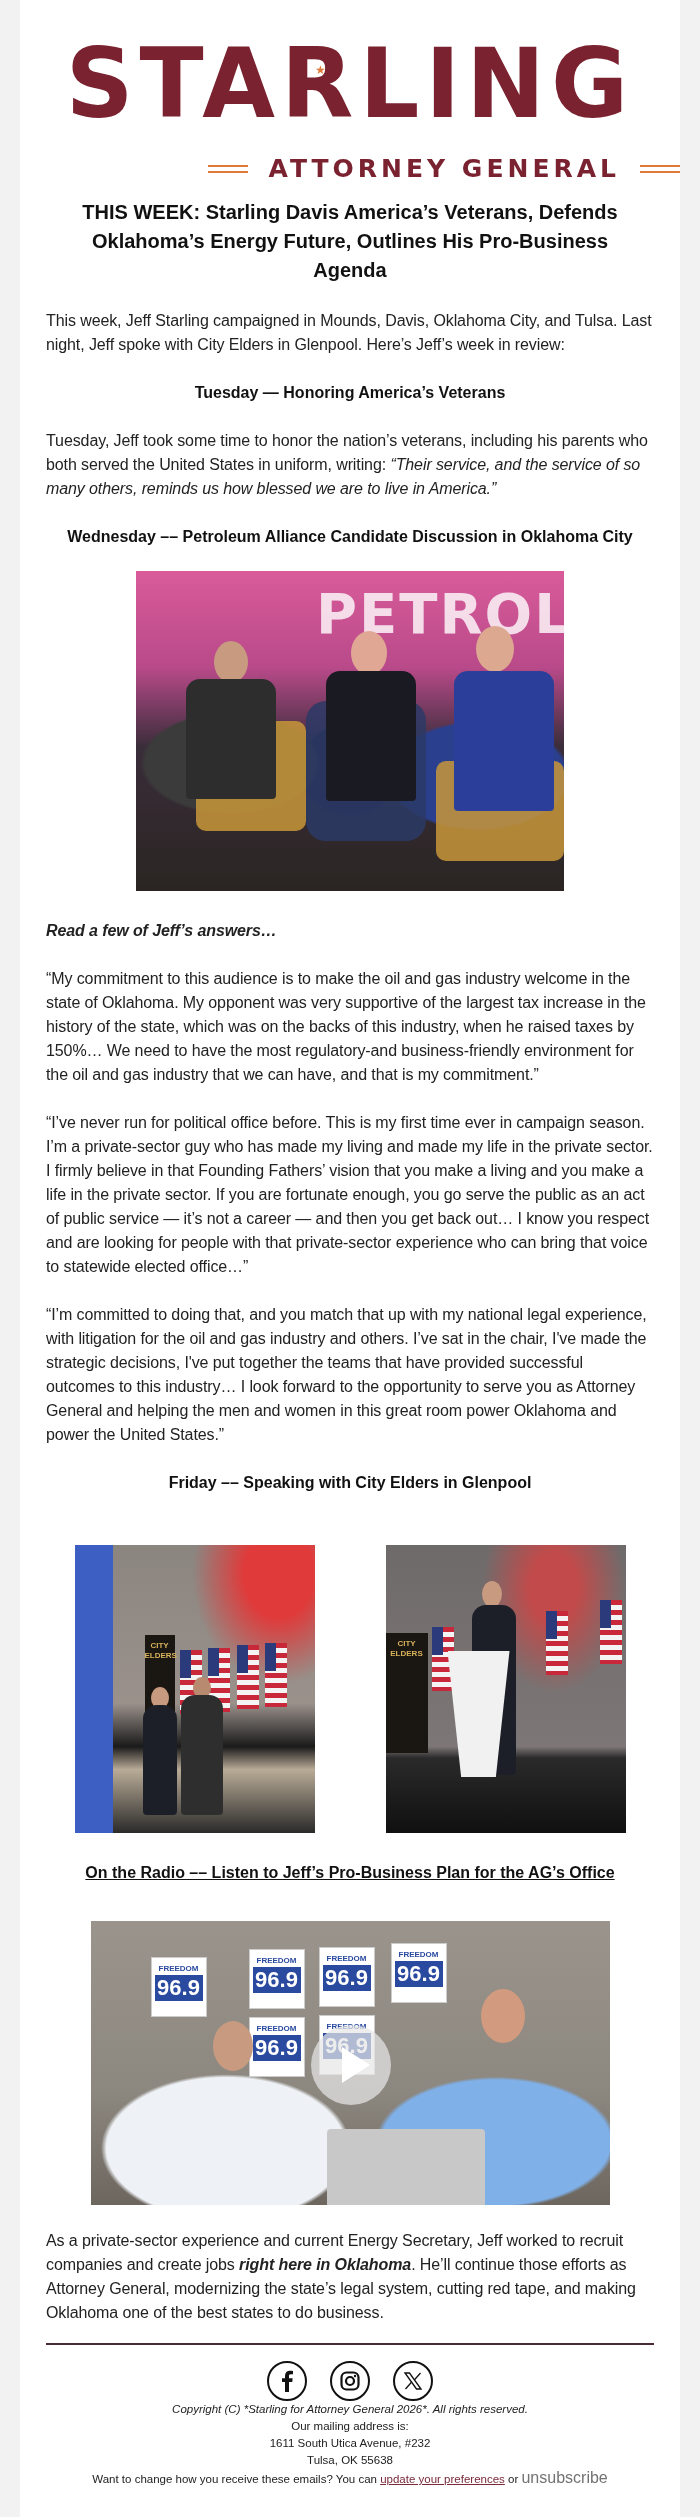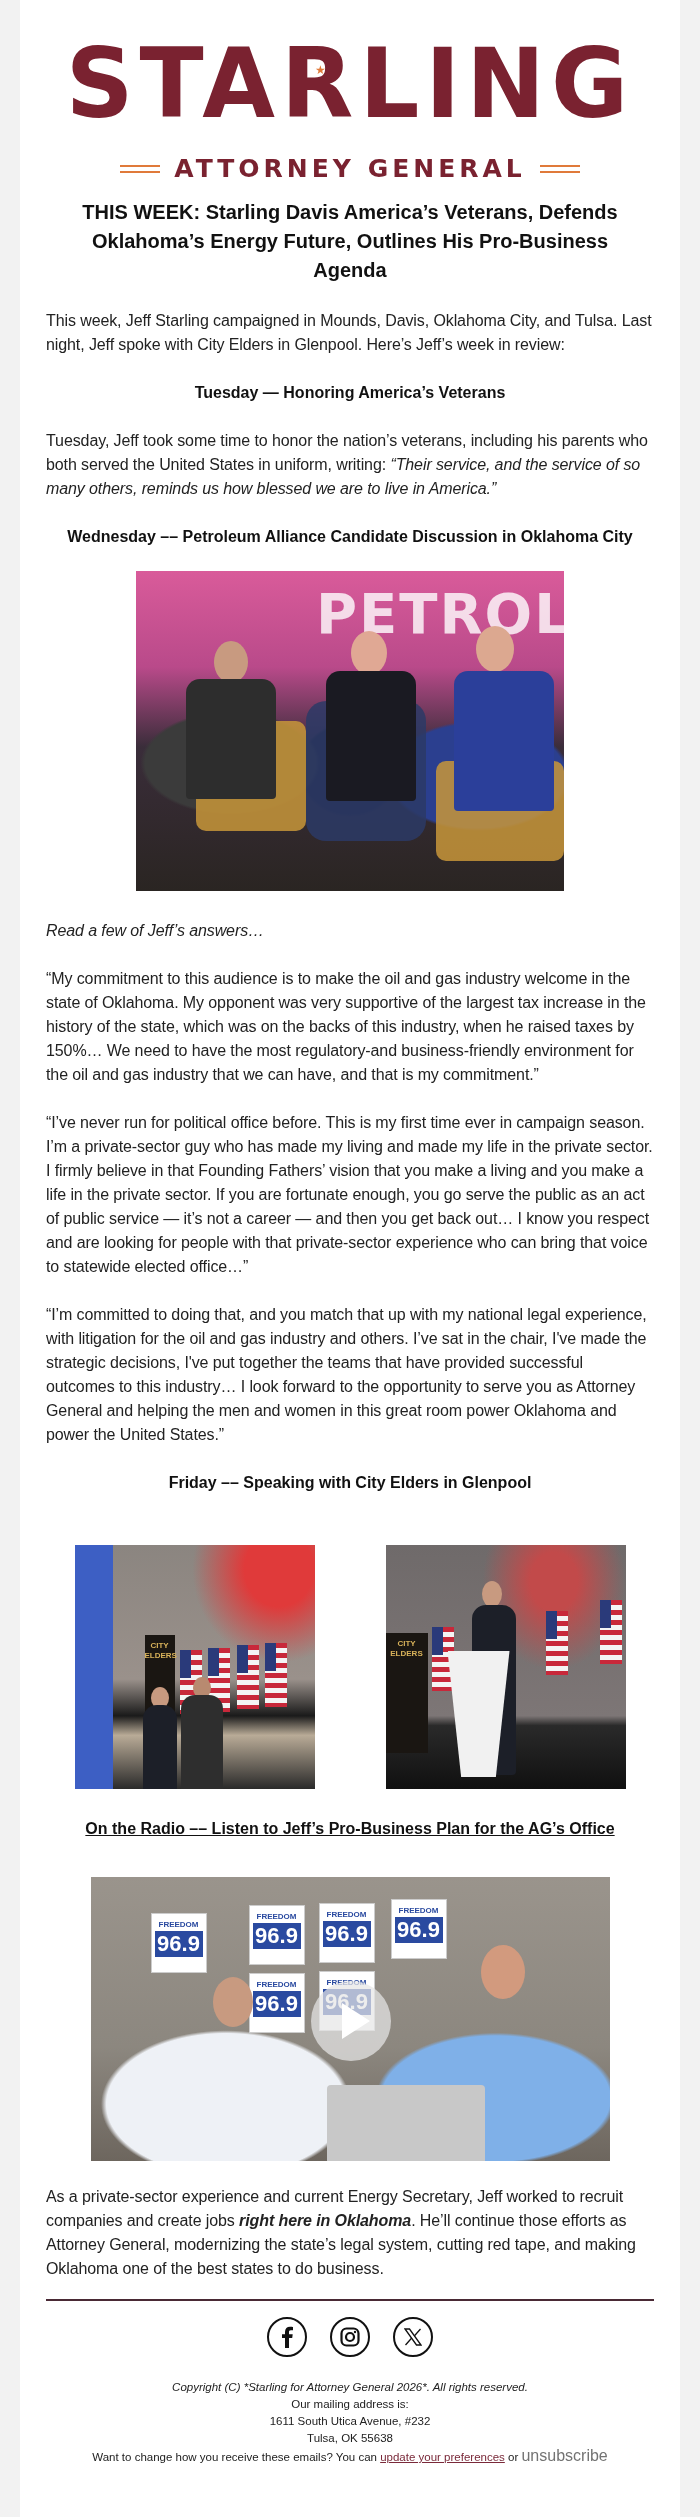--- a/index.html
+++ b/index.html
@@ -6,21 +6,21 @@
     html, body { width: 700px; background: #f2f2f2; }
     body { font-family: "Liberation Sans", sans-serif; color: #111; }
     .page { width: 660px; margin: 0 20px; background: #fff; min-height: 2517px; position: relative; }
     .wrap { padding: 0 26px; }
 
     
     .logo { height: 200px; position: relative; text-align: center; }
     .logo-word { position: absolute; top: 34px; left: 0; right: 0; text-align: center;
       font-family: "DejaVu Sans", sans-serif; font-weight: bold; font-size: 94px; letter-spacing: 6px;
       color: #7a2230; line-height: 100px; transform: scaleY(1.02); }
-    .logo-sub { position: absolute; top: 154px; left: 0; right: 0; display: flex; justify-content: center; align-items: center; gap: 14px; }
+    .logo-sub { position: absolute; top: 154px; left: 0; right: 0; display: flex; justify-content: flex-end; align-items: center; gap: 20px; }
     .logo-sub-text { font-family: "DejaVu Sans", sans-serif; font-weight: bold; font-size: 25px; letter-spacing: 4px; color: #7a2230; }
     .dash { width: 40px; height: 8px; border-top: 2px solid #e07a3a; border-bottom: 2px solid #e07a3a; }
     .star { position: absolute; top: 63px; left: 295px; color: #e07a3a; font-size: 12px; }
 
     h1.title { font-size: 20px; font-weight: bold; text-align: center; line-height: 29px; padding: 0 20px; margin-top: -2px; }
 
     p.body { font-size: 16px; line-height: 24px; color: #222; letter-spacing: -0.1px; }
     h2.sec { font-size: 16px; font-weight: bold; text-align: center; line-height: 24px; }
     .mt { margin-top: 24px; }
     em.q { font-style: italic; }
@@ -31,21 +31,21 @@
         radial-gradient(ellipse at 22% 60%, #3b3b3b 0 18%, transparent 19%),
         radial-gradient(ellipse at 50% 62%, #1f2030 0 16%, transparent 17%),
         radial-gradient(ellipse at 80% 64%, #2b3f8f 0 18%, transparent 19%),
         linear-gradient(180deg, #d95b9a 0%, #b94a8a 30%, #3a2d3a 55%, #2a2522 100%); }
     .photo-panel .chair1 { position: absolute; left: 60px; top: 150px; width: 110px; height: 110px; background: #c8973a; border-radius: 10px; opacity: .85; }
     .photo-panel .chair2 { position: absolute; left: 170px; top: 130px; width: 120px; height: 140px; background: #2c3a66; border-radius: 20px; opacity: .85; }
     .photo-panel .chair3 { position: absolute; left: 300px; top: 190px; width: 128px; height: 100px; background: #c8973a; border-radius: 10px; opacity: .85; }
     .photo-panel .banner { position: absolute; left: 180px; top: 10px; font-family: "DejaVu Sans", sans-serif; font-weight: bold; font-size: 56px; color: rgba(255,255,255,.8); letter-spacing: 2px; }
 
     .duo { display: flex; justify-content: space-between; padding: 0 19px; margin-top: 50px; }
-    .photo-small { width: 240px; height: 244px; }
+    .photo-small { width: 240px; height: 288px; }
     .ph-left { background:
         linear-gradient(90deg, #3d5fc4 0 16%, transparent 16%),
         radial-gradient(ellipse at 85% 10%, #e03a3a 0 12%, transparent 30%),
         linear-gradient(180deg, #8b8580 0%, #9a918b 55%, #1a1a1a 70%, #b9ab97 78%, #2a2a2a 100%); }
     .ph-right { background:
         radial-gradient(ellipse at 70% 15%, #c24a4a 0 10%, transparent 30%),
         linear-gradient(180deg, #6f6a6a 0%, #7d7676 70%, #2a2a2a 74%, #101010 100%); }
     .flag { position: absolute; width: 22px; height: 64px;
       background: repeating-linear-gradient(180deg, #c8283a 0 5px, #f4f4f4 5px 10px); }
     .flag::before { content: ""; position: absolute; left: 0; top: 0; width: 11px; height: 28px; background: #2a3a7a; }
@@ -64,21 +64,21 @@
     .radio-sign .num { font-size: 22px; font-weight: bold; color: #fff; background: #2a4aa0; margin: 2px 3px 0; line-height: 26px; }
     .laptop { position: absolute; left: 236px; top: 208px; width: 158px; height: 76px; background: #c8c8c8; border-radius: 4px 4px 0 0; }
     .play { position: absolute; left: 220px; top: 104px; width: 80px; height: 80px; border-radius: 50%; background: rgba(230,230,230,.72); }
     .play::after { content: ""; position: absolute; left: 31px; top: 22px; border-left: 28px solid #fff; border-top: 18px solid transparent; border-bottom: 18px solid transparent; }
 
     hr.rule { border: none; height: 2px; background: #4a2a35; margin: 18px 0 0; }
 
     .social { display: flex; justify-content: center; gap: 23px; margin-top: 16px; }
     .soc { width: 40px; height: 40px; border: 2.5px solid #111; border-radius: 50%; display: flex; align-items: center; justify-content: center; }
 
-    .footer { text-align: center; font-size: 11.5px; line-height: 17px; color: #222; margin-top: 22px; }
+    .footer { text-align: center; font-size: 11.5px; line-height: 17px; color: #222; }
     .footer .copy { font-style: italic; }
     .footer a { color: #7a2a3a; text-decoration: underline; text-align: center; }
     .footer .unsub { font-size: 16px; color: #737373; }
   </style>
 </head>
 <body>
 
 <div class="page">
 
   <div class="logo">
@@ -108,21 +108,21 @@
       <div class="chair2"></div>
       <div class="chair3"></div>
       <div class="head" style="left:78px;top:70px;width:34px;height:42px;"></div>
       <div class="person" style="left:50px;top:108px;width:90px;height:120px;background:#2d2d2d;"></div>
       <div class="head" style="left:215px;top:60px;width:36px;height:44px;background:#e0a894;"></div>
       <div class="person" style="left:190px;top:100px;width:90px;height:130px;background:#1a1a22;"></div>
       <div class="head" style="left:340px;top:55px;width:38px;height:46px;background:#dca890;"></div>
       <div class="person" style="left:318px;top:100px;width:100px;height:140px;background:#2b3f9a;"></div>
     </div>
 
-    <p class="body" style="margin-top:28px;font-weight:normal;font-style:italic;">Read a few of Jeff’s answers…</p>
+    <p class="body" style="margin-top:28px;font-weight:bold;font-style:italic;">Read a few of Jeff’s answers…</p>
 
     <p class="body mt">“My commitment to this audience is to make the oil and gas industry welcome in the state of Oklahoma. My opponent was very supportive of the largest tax increase in the history of the state, which was on the backs of this industry, when he raised taxes by 150%… We need to have the most regulatory-and business-friendly environment for the oil and gas industry that we can have, and that is my commitment.”</p>
     <p class="body mt">“I’ve never run for political office before. This is my first time ever in campaign season. I’m a private-sector guy who has made my living and made my life in the private sector. I firmly believe in that Founding Fathers’ vision that you make a living and you make a life in the private sector. If you are fortunate enough, you go serve the public as an act of public service — it’s not a career — and then you get back out… I know you respect and are looking for people with that private-sector experience who can bring that voice to statewide elected office…”</p>
     <p class="body mt">“I’m committed to doing that, and you match that up with my national legal experience, with litigation for the oil and gas industry and others. I’ve sat in the chair, I've made the strategic decisions, I've put together the teams that have provided successful outcomes to this industry… I look forward to the opportunity to serve you as Attorney General and helping the men and women in this great room power Oklahoma and power the United States.”</p>
 
     <h2 class="sec mt">Friday –– Speaking with City Elders in Glenpool</h2>
   </div>
 
   <div class="duo">
     <div class="photo photo-small ph-left">

